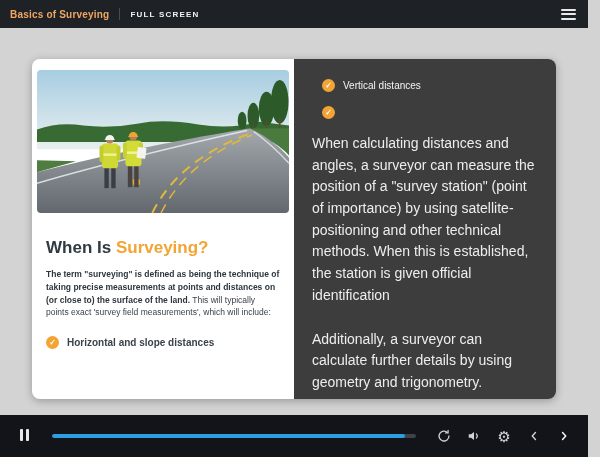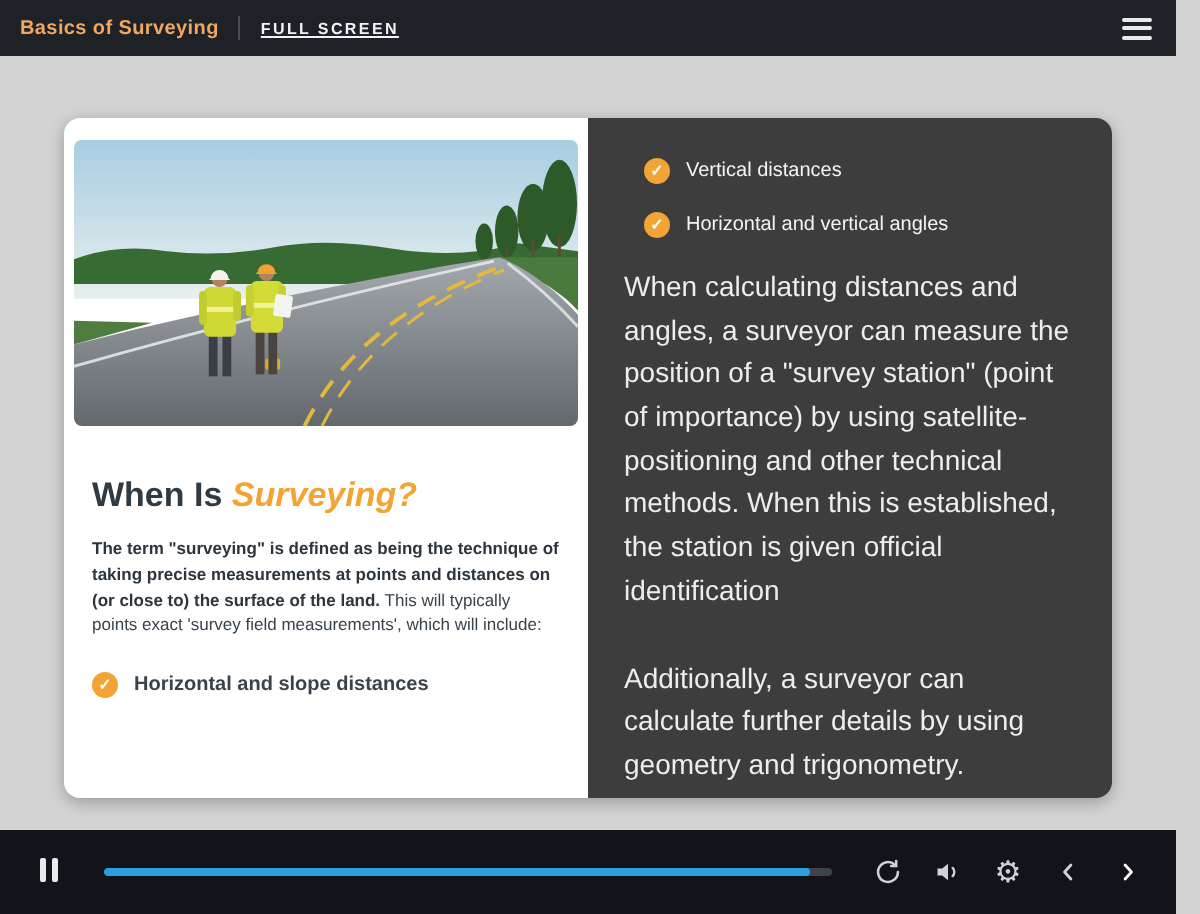--- a/index.html
+++ b/index.html
@@ -5,38 +5,38 @@
   * { margin:0; padding:0; box-sizing:border-box; }
   html,body { width:600px; height:457px; overflow:hidden; background:#d3d3d3;
               font-family:"Liberation Sans", sans-serif; }
   .app { width:588px; height:457px; display:flex; flex-direction:column; }
 
   
   .topbar { height:28px; background:#1e2126; display:flex; align-items:center;
             padding:0 10px; flex:0 0 auto; }
   .course-title { color:#efa761; font-size:10px; font-weight:700; letter-spacing:.2px; }
   .topbar .divider { width:1px; height:12px; background:#474d55; margin:0 10px; display:inline-block; }
-  .fullscreen { color:#f2f3f4; font-size:8px; font-weight:700; letter-spacing:1.2px; cursor:pointer;text-decoration:underline; }
+  .fullscreen { color:#f2f3f4; font-size:8px; font-weight:700; letter-spacing:1.2px; cursor:pointer; }
   .spacer { flex:1; }
   .hamburger { background:none; border:none; cursor:pointer; padding:4px 2px; }
   .hamburger-lines i { display:block; width:15px; height:2px; background:#e8eaec;
                        margin:2.5px 0; border-radius:1px; }
 
   
   .stage { flex:1; background:#d3d3d3; display:flex; justify-content:center; padding-top:31px; }
   .slide { width:524px; height:340px; display:flex; border-radius:8px; overflow:hidden;
            box-shadow:0 2px 8px rgba(0,0,0,.28); }
   .panel-left  { width:262px; background:#ffffff; position:relative; }
   .panel-right { width:262px; background:#3d3d3d; padding:20px 18px 0 18px; }
 
   
   .photo { margin:11px 5px 0 5px; height:143px; border-radius:4px; overflow:hidden; }
   .photo svg { width:100%; height:100%; display:block; }
   .heading { margin:25px 14px 0 14px; font-size:17px; font-weight:700; color:#2f3a42; }
-  .heading .hl { color:#f2a434;font-style:italic; }
+  .heading .hl { color:#f2a434; }
   .body { margin:10px 14px 0 14px; font-size:8.5px; line-height:1.5; color:#39434c; }
   .body strong { color:#2d363f; }
   .bullet { display:flex; align-items:center; gap:8px; }
   .panel-left .bullet { margin:17px 14px 0 14px; }
   .check { width:13px; height:13px; flex:0 0 13px; border-radius:50%; background:#f2a434;
            color:#ffffff; font-size:8px; font-weight:700; display:flex;
            align-items:center; justify-content:center; }
   .bullet-text { font-size:10px; font-weight:700; color:#39434c; }
 
   
@@ -145,21 +145,20 @@
         </div>
       </section>
 
       <section class="panel-right">
         <div class="bullet">
           <span class="check">✓</span>
           <span class="bullet-text">Vertical distances</span>
         </div>
         <div class="bullet">
           <span class="check">✓</span>
-          <span class="bullet-text">Horizontal and vertical angles</span>
         </div>
         <p class="dark-para">When calculating distances and angles, a surveyor can measure the position of a "survey station" (point of importance) by using satellite-positioning and other technical methods. When this is established, the station is given official identification</p>
         <p class="dark-para">Additionally, a surveyor can calculate further details by using geometry and trigonometry.</p>
       </section>
 
     </div>
   </main>
 
   <footer class="playbar">
     <button class="ctrl">

